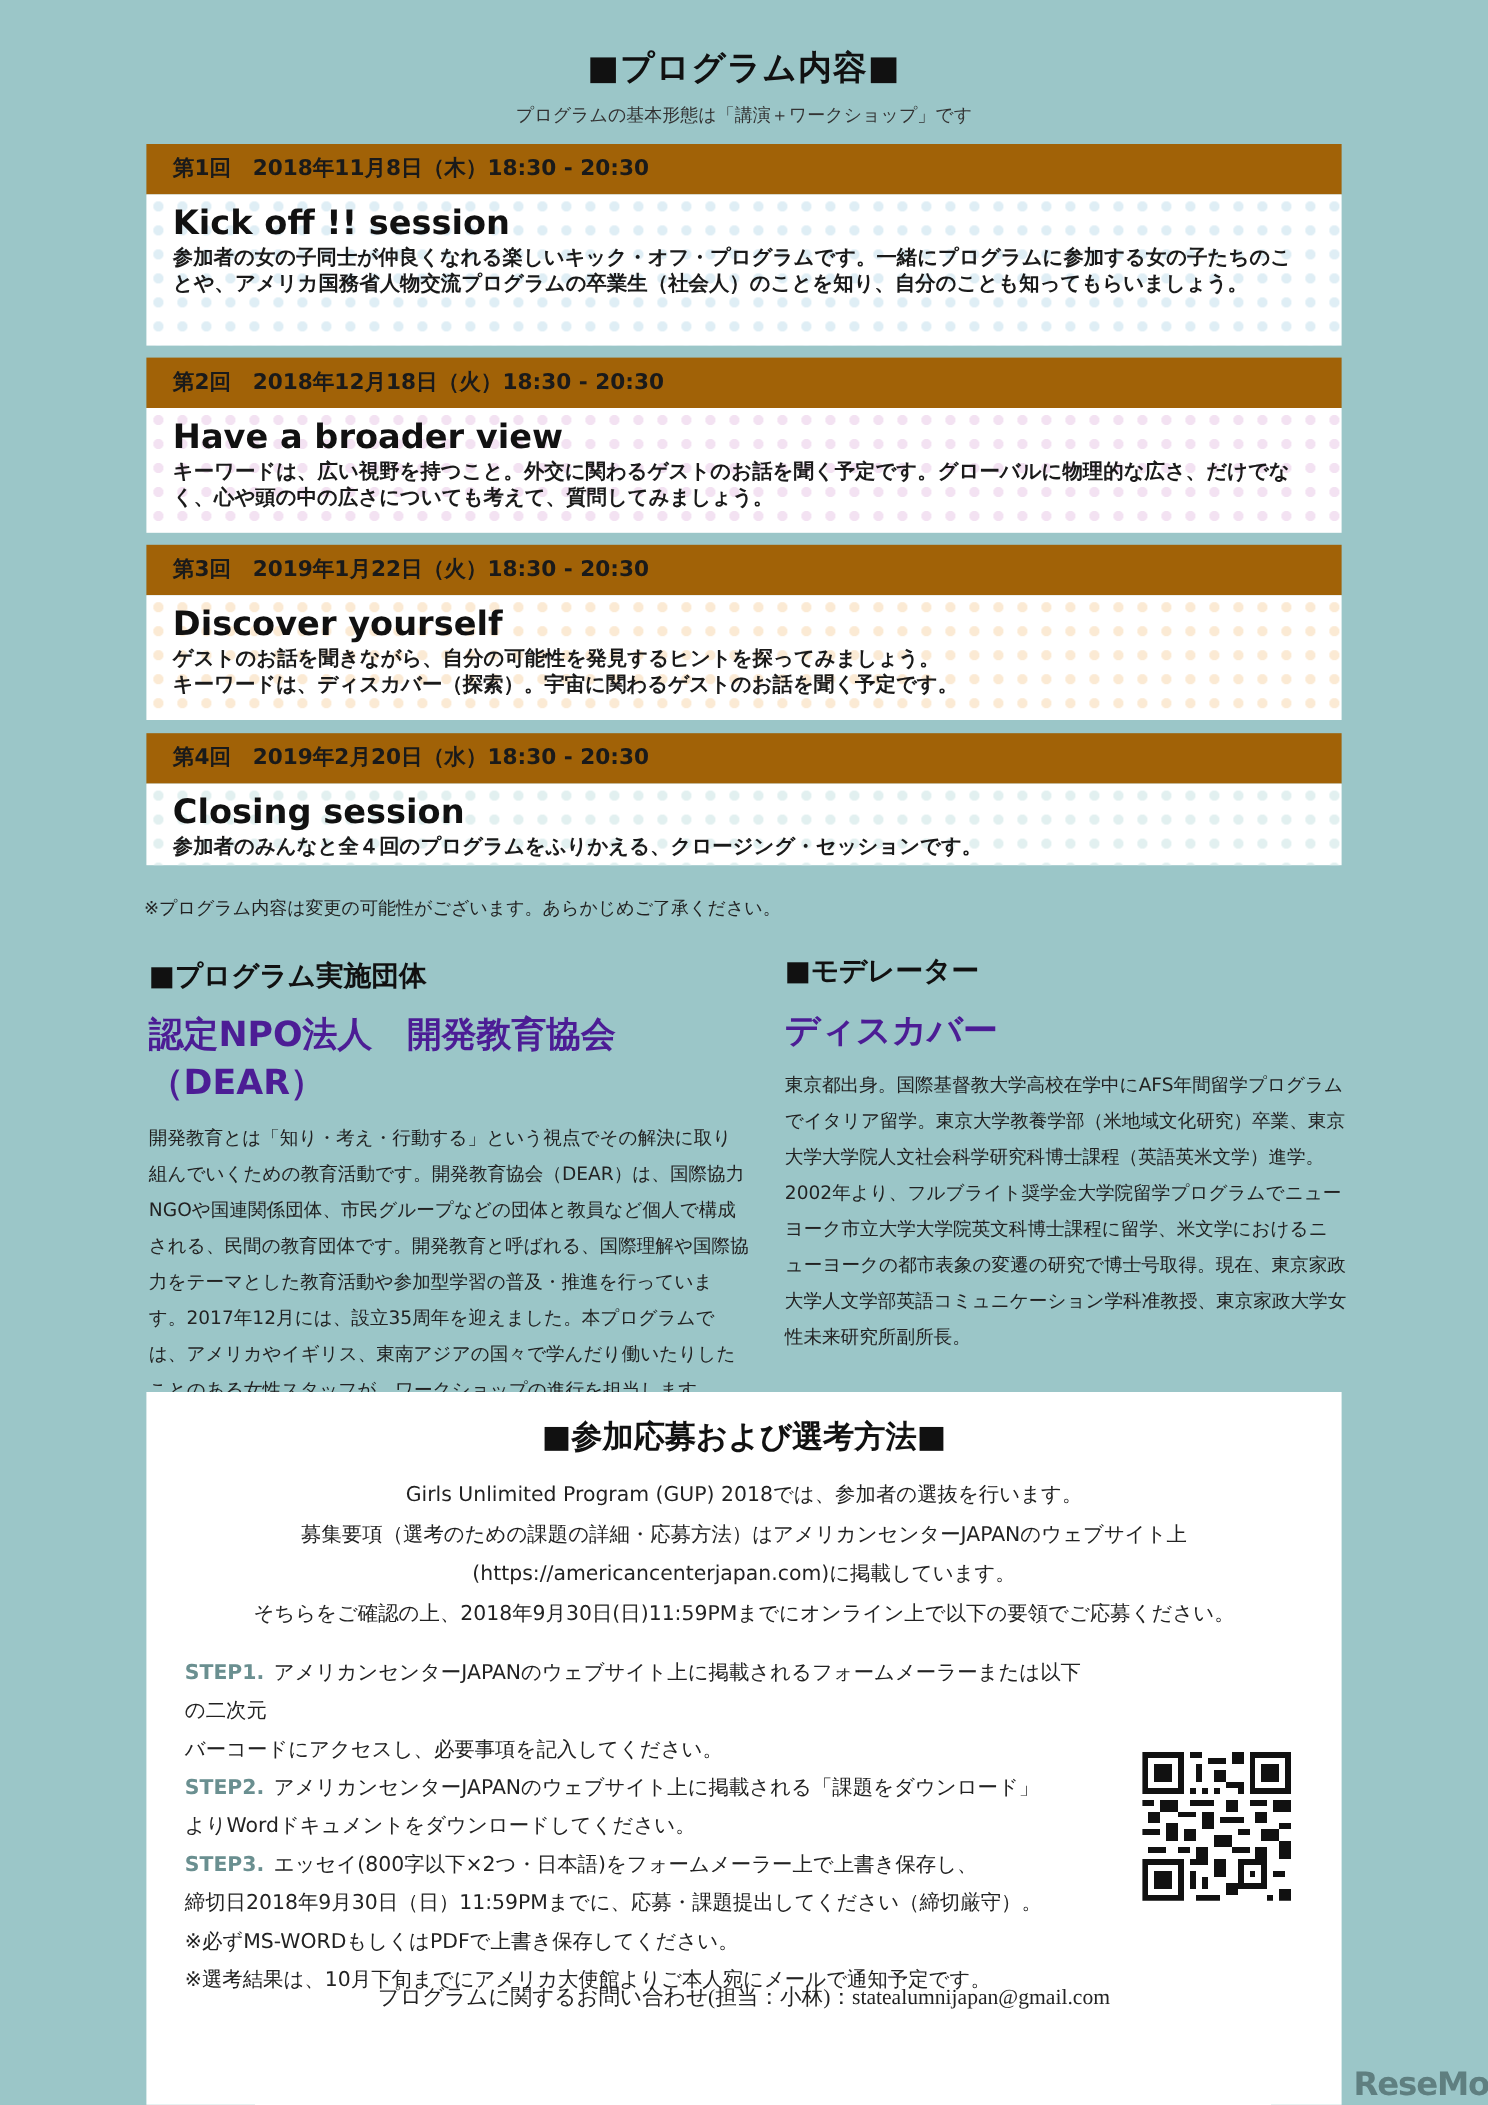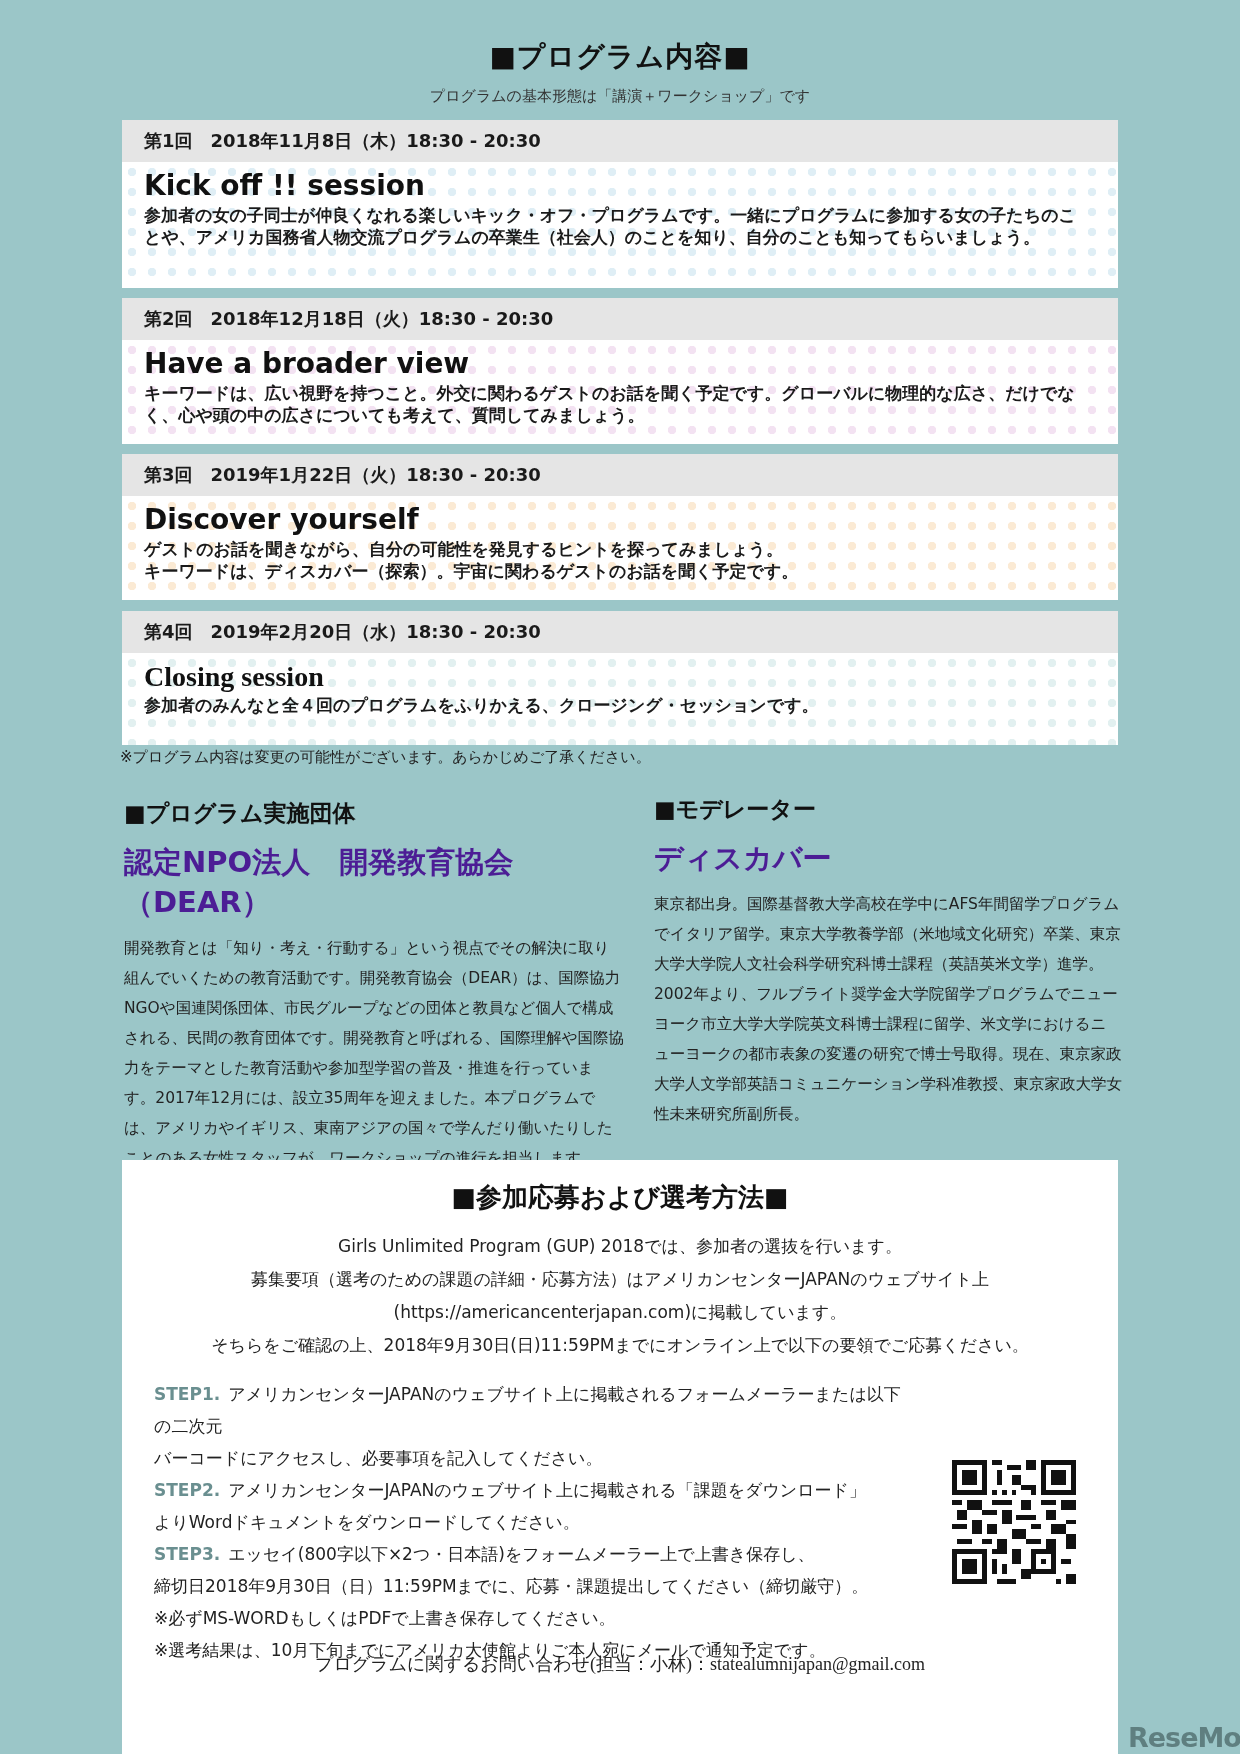--- a/index.html
+++ b/index.html
@@ -9,21 +9,21 @@
   }
   .title {
     position:absolute; left:0; width:1240px; top:38px; text-align:center;
     font-size:28px; font-weight:bold; letter-spacing:1px; color:#111;
   }
   .subtitle {
     position:absolute; left:0; width:1240px; top:87px; text-align:center; font-size:15px; color:#333;
   }
   .card { position:absolute; left:122px; width:996px; }
   .card-head {
-    height:42px; background:#e5e5e5; font-size:18px; font-weight:bold; color:#1a1a1a;
+    height:42px; background:#a16207; font-size:18px; font-weight:bold; color:#1a1a1a;
     padding-left:22px; line-height:42px; box-sizing:border-box;
   }
   .card-body {
     background-color:#fff; padding:6px 36px 10px 22px; box-sizing:border-box;
     background-size:20px 20px;
   }
   .dots-blue { background-image:radial-gradient(circle, #dfeef5 4px, transparent 4.5px); }
   .dots-pink { background-image:radial-gradient(circle, #f3e2f2 4px, transparent 4.5px); }
   .dots-peach { background-image:radial-gradient(circle, #fbead4 4px, transparent 4.5px); }
   .dots-teal { background-image:radial-gradient(circle, #e2f0f0 4px, transparent 4.5px); }
@@ -71,21 +71,21 @@
   <div class="card-head">第3回　2019年1月22日（火）18:30 - 20:30</div>
   <div class="card-body dots-peach" style="height:104px;">
     <div class="card-title">Discover yourself</div>
     <div class="card-desc">ゲストのお話を聞きながら、自分の可能性を発見するヒントを探ってみましょう。</div>
     <div class="card-desc">キーワードは、ディスカバー（探索）。宇宙に関わるゲストのお話を聞く予定です。</div>
   </div>
 </div>
 
 <div class="card" style="top:611px;">
   <div class="card-head">第4回　2019年2月20日（水）18:30 - 20:30</div>
-  <div class="card-body dots-teal" style="height:92px;font-family:Liberation Serif, serif;">
+  <div class="card-body dots-teal" style="height:68px;">
     <div class="card-title">Closing session</div>
     <div class="card-desc">参加者のみんなと全４回のプログラムをふりかえる、クロージング・セッションです。</div>
   </div>
 </div>
 
 <div class="note">※プログラム内容は変更の可能性がございます。あらかじめご了承ください。</div>
 
 <div class="col" style="left:124px; top:798px; width:500px;">
   <h2>■プログラム実施団体</h2>
   <h3>認定NPO法人　開発教育協会（DEAR）</h3>

